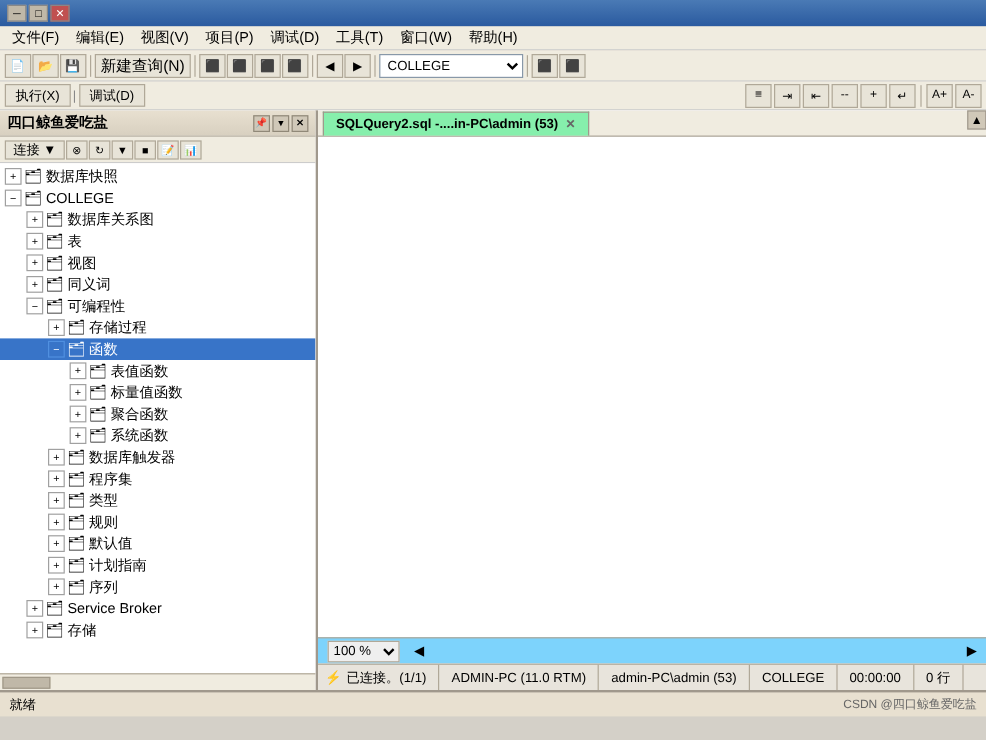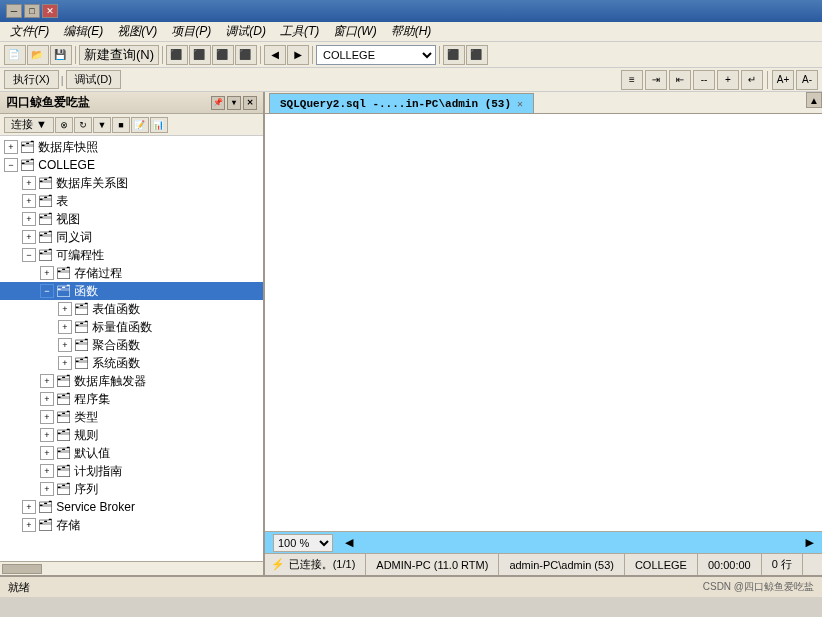--- a/index.html
+++ b/index.html
@@ -45,21 +45,20 @@
       align-items: center;
       padding: 0 4px;
       border-bottom: 1px solid #ccc;
       gap: 2px;
     }
     .menu-item {
       padding: 1px 6px;
       font-size: 12px;
       cursor: pointer;
       white-space: nowrap;
-      font-style: italic;
     }
 
     
     .toolbar {
       background: #f0ece0;
       height: 26px;
       display: flex;
       align-items: center;
       padding: 2px 4px;
       border-bottom: 1px solid #ccc;
@@ -208,23 +207,22 @@
       background: #e0d8c8;
       border: 1px solid #a0988c;
       border-bottom: none;
       font-size: 11px;
       display: flex;
       align-items: center;
       gap: 6px;
       cursor: pointer;
     }
     .tab.active {
-      background: #7dd3fc;
+      background: #86efac;
       font-weight: bold;
-      font-family: Liberation Mono, monospace;
     }
     .tab-close {
       font-size: 10px;
       color: #666;
       cursor: pointer;
     }
     .query-area {
       flex: 1;
       background: white;
       padding: 4px;

